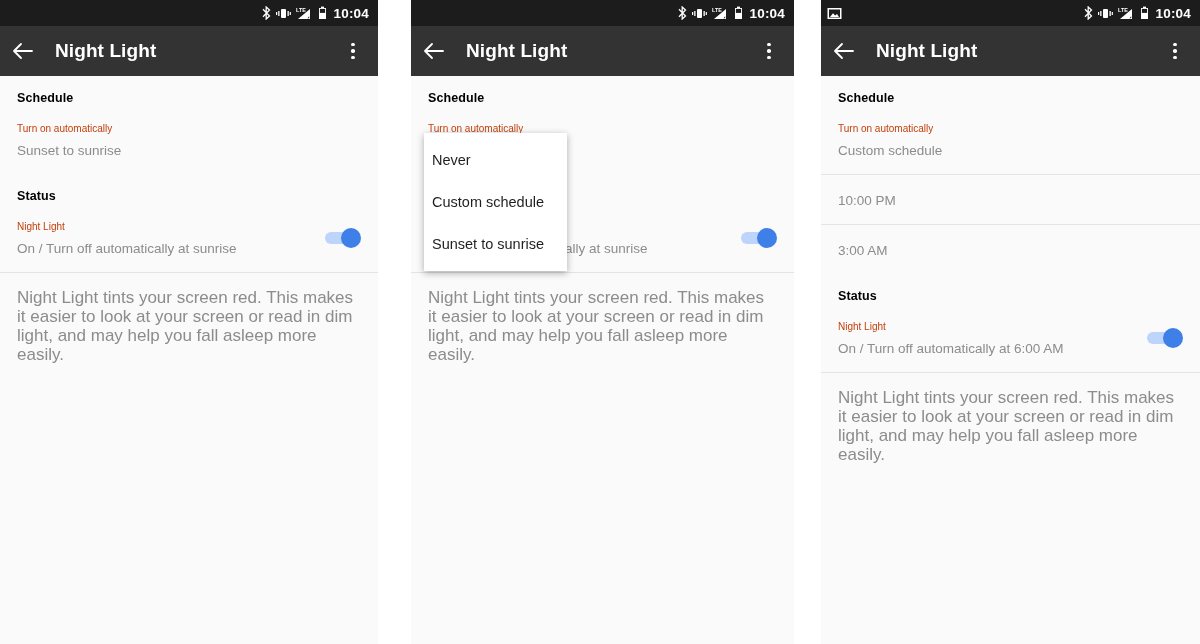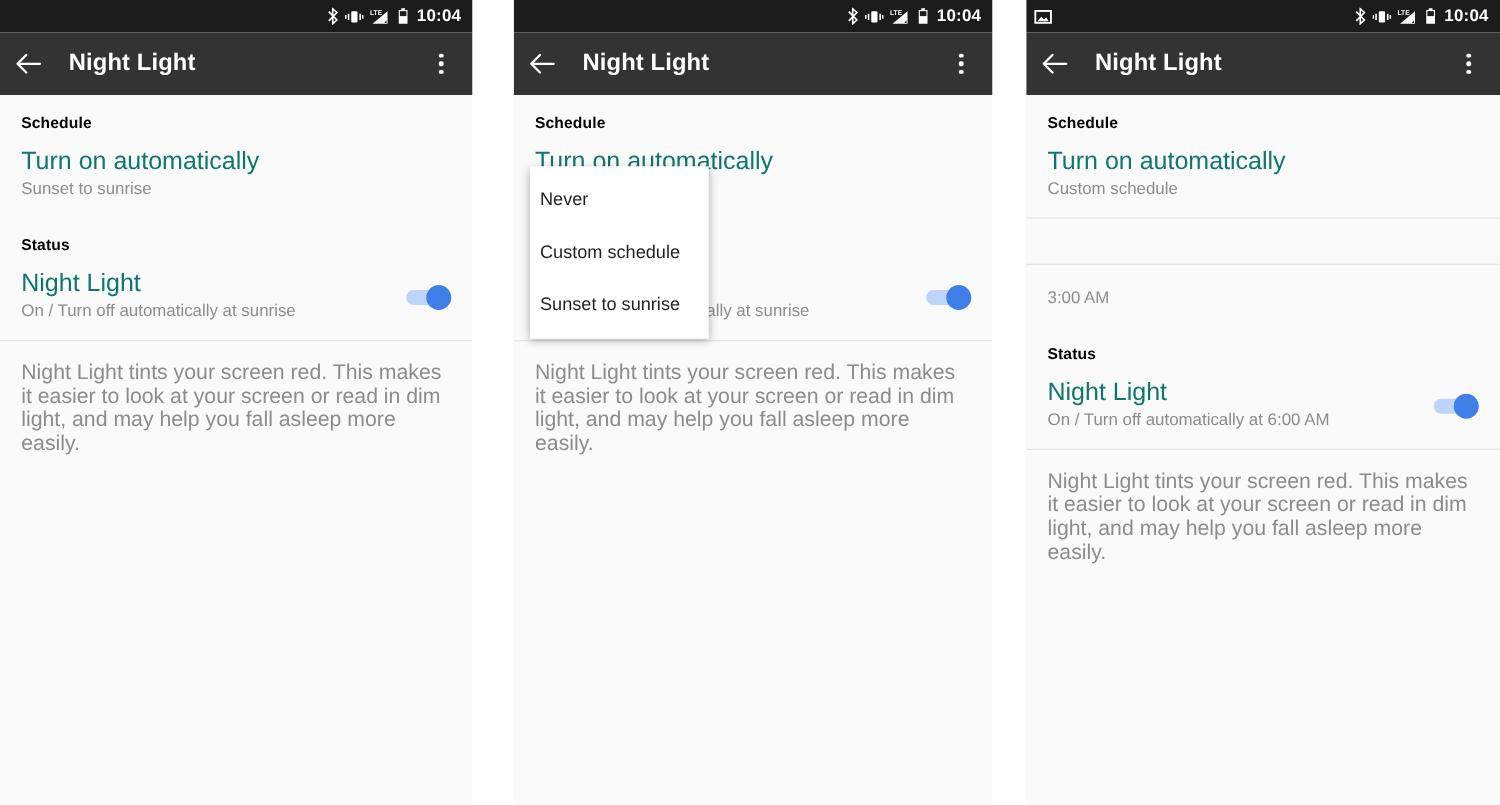--- a/index.html
+++ b/index.html
@@ -43,21 +43,21 @@
     box-sizing: border-box;
   }
   .sb-left {
     display: flex;
     align-items: center;
     gap: 4px;
     flex: 1;
   }
   .sb-right {
     display: flex;
-    align-items: center;
+    align-items: flex-end;
     gap: 5px;
   }
   .sb-icon {
     display: inline-flex;
     align-items: center;
     justify-content: center;
   }
   .sb-time {
     color: #ffffff;
     font-size: 13.5px;
@@ -117,22 +117,22 @@
   .pref-row {
     position: relative;
     padding: 14px 17px 14px 17px;
     display: flex;
     align-items: center;
     min-height: 36px;
     box-sizing: border-box;
   }
   .pref-texts { flex: 1; min-width: 0; }
   .pref-title {
-    color: #0f766e;
-    font-size: 20px;
+    color: #c2410c;
+    font-size: 10px;
     line-height: 20px;
   }
   .pref-summary {
     color: #8c8c8c;
     font-size: 13.5px;
     line-height: 19px;
     margin-top: 2px;
   }
   .divider {
     height: 1px;
@@ -432,20 +432,21 @@
         <div class="pref-texts">
           <div class="pref-title">Turn on automatically</div>
           <div class="pref-summary">Custom schedule</div>
         </div>
       </div>
 
       <div class="divider"></div>
 
       <div class="pref-row">
         <div class="pref-texts">
+          <div class="pref-summary">10:00 PM</div>
         </div>
       </div>
 
       <div class="divider"></div>
 
       <div class="pref-row">
         <div class="pref-texts">
           <div class="pref-summary">3:00 AM</div>
         </div>
       </div>

